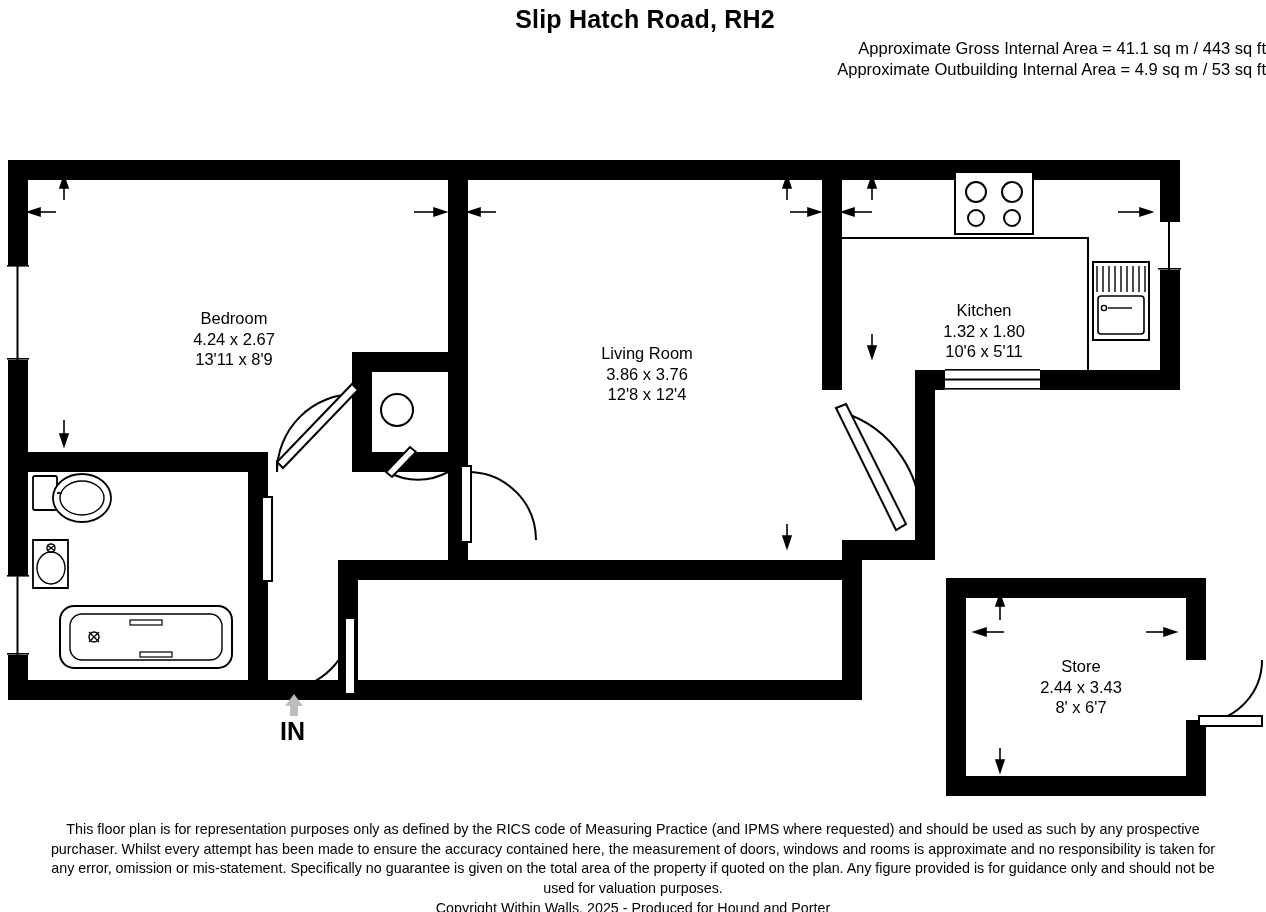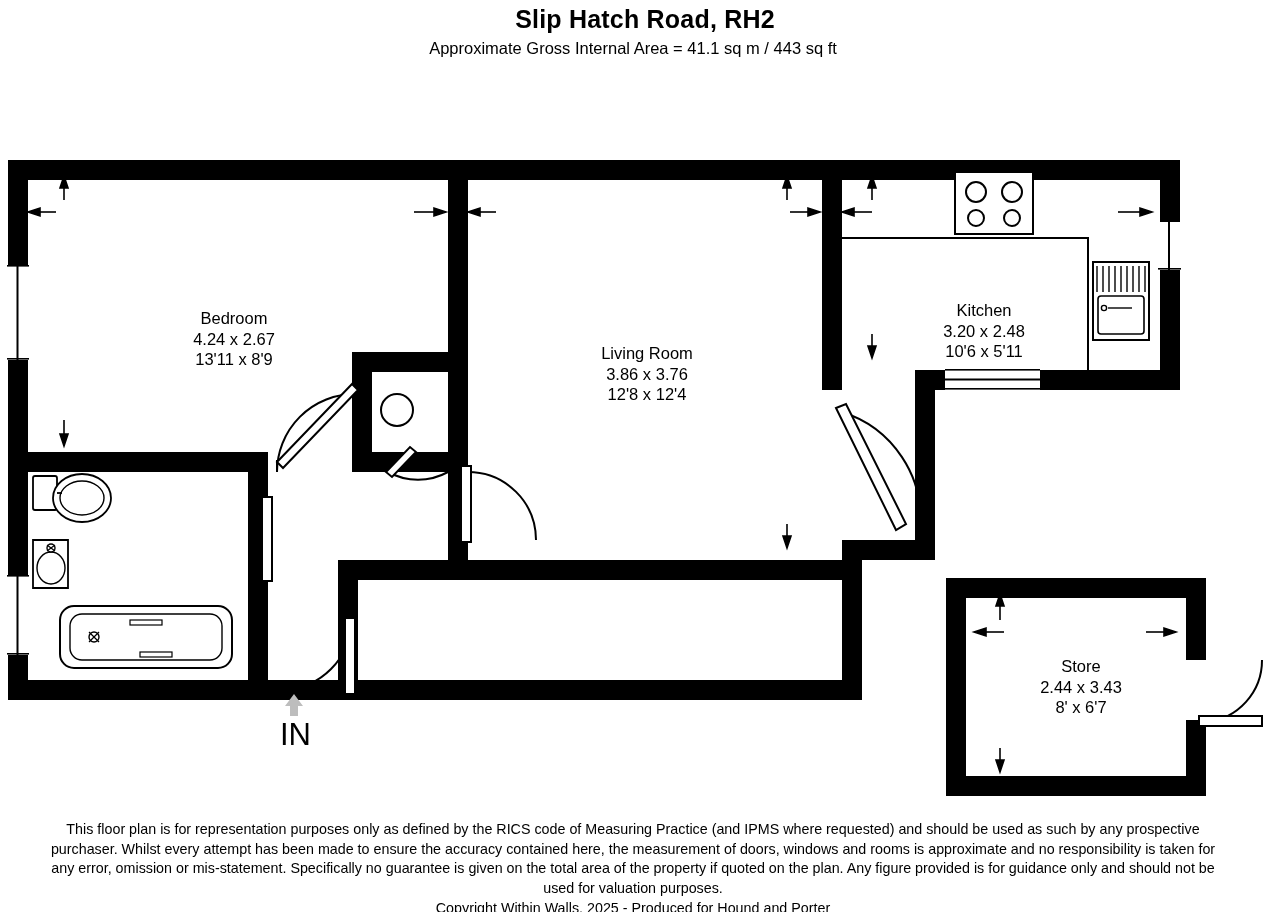--- a/index.html
+++ b/index.html
@@ -28,20 +28,21 @@
   .title {
     font-size: 25px;
     font-weight: bold;
     margin: 5px 0 4px 0;
     letter-spacing: 0.2px;
     padding-left: 24px;
   }
   .subline {
     font-size: 16.5px;
     line-height: 21px;
+    text-align: right;
   }
   .footer {
     position: absolute;
     left: 50px; top: 820px;
     width: 1166px;
     text-align: center;
     font-size: 14.3px;
     line-height: 19.5px;
   }
   .footer .copy { margin-top: 1px; }
@@ -50,31 +51,32 @@
   .room-label {
     position: absolute;
     text-align: center;
     font-size: 16.5px;
     line-height: 20.5px;
     white-space: nowrap;
   }
   .room-label .name { }
   .in-label {
     position: absolute;
-    font-size: 31px;
-    font-weight: 400;
+    font-size: 25px;
+    font-weight: 700;
     text-align: center;
   }
 </style>
 </head>
 <body>
 
 <div class="header">
   <div class="title">Slip Hatch Road, RH2</div>
   <div class="subline">Approximate Gross Internal Area = 41.1 sq m / 443 sq ft</div>
+  <div class="subline">Approximate Outbuilding Internal Area = 4.9 sq m / 53 sq ft</div>
 </div>
 
 <svg id="plan" viewBox="0 0 1266 912" xmlns="http://www.w3.org/2000/svg">
 
   <path fill="#000000" fill-rule="evenodd" d="M8,160 L1180,160 L1180,390 L935,390 L935,560 L862,560 L862,700 L8,700 Z
            M28,180 L28,680 L842,680 L842,540 L915,540 L915,370 L1160,370 L1160,180 Z"></path>
 
   <rect x="7" y="265" width="22" height="95" fill="#ffffff"></rect>
   <rect x="7" y="265" width="22" height="1.6" fill="#000"></rect>
   <rect x="7" y="358" width="22" height="1.6" fill="#000"></rect>
@@ -260,21 +262,21 @@
 </div>
 
 <div class="room-label" style="left:538px; top:343px; width:218px;">
   <div class="name">Living Room</div>
   <div>3.86 x 3.76</div>
   <div>12'8 x 12'4</div>
 </div>
 
 <div class="room-label" style="left:875px; top:265px; width:218px;margin-top:35px;">
   <div class="name">Kitchen</div>
-  <div>3.20 x 2.48</div>
+  <div>1.32 x 1.80</div>
   <div>10'6 x 5'11</div>
 </div>
 
 <div class="room-label" style="left:967px; top:656px; width:218px;padding-left:10px;">
   <div class="name">Store</div>
   <div>2.44 x 3.43</div>
   <div>8' x 6'7</div>
 </div>
 
 <div class="in-label" style="left:280px; top:717px;">IN</div>

